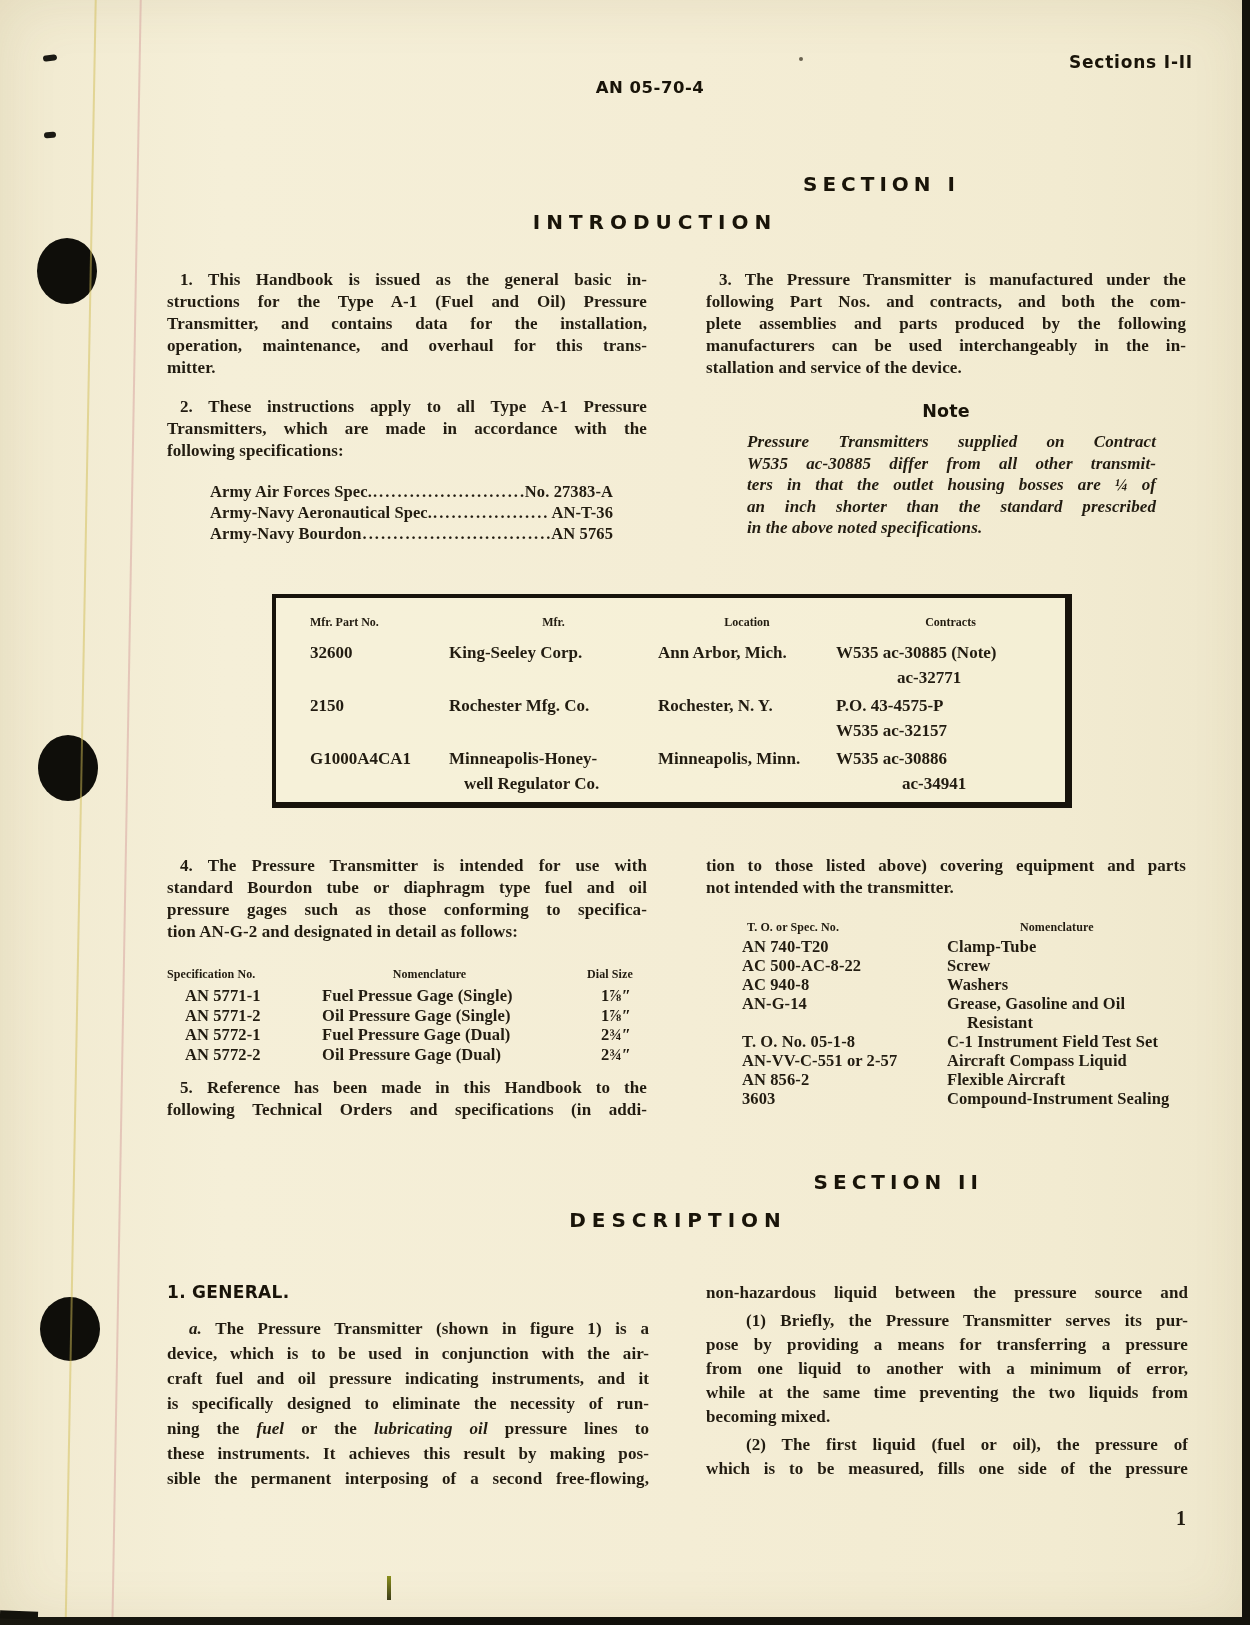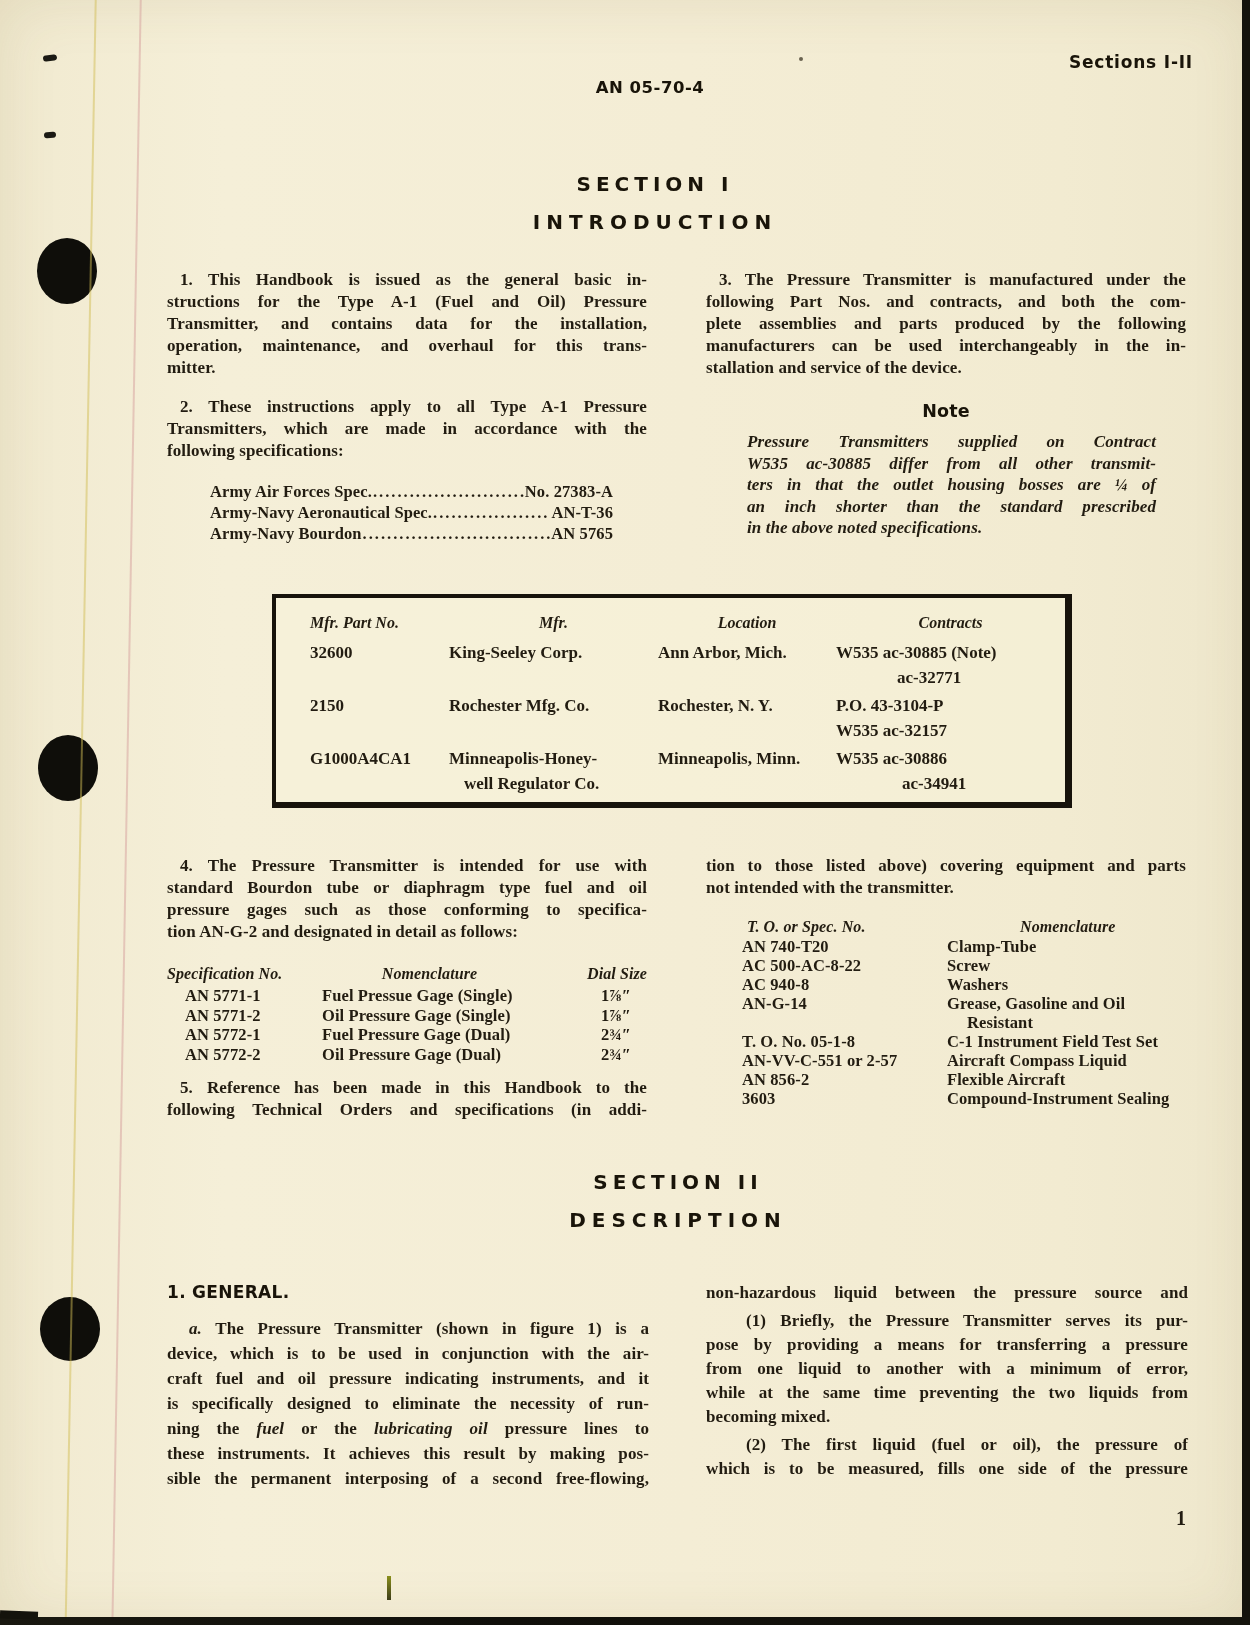--- a/index.html
+++ b/index.html
@@ -6,31 +6,31 @@
   body{width:1250px;height:1625px;position:relative;background:#3a3527;font-family:"Liberation Serif",serif;}
   #page{position:absolute;inset:0;overflow:hidden;color:#221c11;
     background:linear-gradient(90deg,#f1ead0 0%,#f5efd8 18%,#f4edd5 55%,#f2ebd1 85%,#eee7cc 100%);
     box-shadow:inset 0 0 60px rgba(120,100,40,0.12);}
 
   
   .body-text{font-size:17px;font-weight:bold;letter-spacing:.1px;}
   .line{text-align:justify;text-align-last:justify;}
   .line.short{text-align-last:left;}
   .sans{font-family:"DejaVu Sans","Liberation Sans",sans-serif;font-weight:bold;color:#191409;}
-  .tbl-hdr{font-style:italic;font-weight:bold;font-size:16px;}
+  .tbl-hdr{font-weight:bold;font-size:12px;}
 
   
   #hdr-sections{position:absolute;top:52px;right:57px;font-size:17px;letter-spacing:.8px;}
   #hdr-docnum{position:absolute;top:78px;left:520px;width:260px;text-align:center;font-size:16.5px;letter-spacing:.5px;}
 
   
   .sec-head{position:absolute;text-align:center;}
   #sec1-heads{left:350px;top:171px;width:610px;}
   #sec2-heads{left:373px;top:1169px;width:610px;}
-  .sec-title{font-size:20px;letter-spacing:5px;line-height:26px;}
+  .sec-title{font-size:20px;letter-spacing:5px;line-height:26px;text-align:right;}
   .sec-sub{font-size:20px;letter-spacing:6px;line-height:26px;margin-top:12px;}
 
   
   .col{position:absolute;}
   #col-lt{left:167px;top:269px;width:480px;line-height:22px;}
   #col-rt{left:706px;top:269px;width:480px;line-height:22px;}
   #col-lm{left:167px;top:855px;width:480px;line-height:22px;}
   #col-rm{left:706px;top:855px;width:480px;line-height:22px;}
   #col-lb{left:167px;top:1280px;width:482px;line-height:25px;}
   #col-rb{left:706px;top:1281px;width:482px;line-height:24px;}
@@ -184,21 +184,21 @@
           <div style="padding-left: 61px;">ac-32771</div>
         </div>
     </div>
     <div class="mfr-grid mfr-row">
       <div>2150</div>
       <div>
           <div>Rochester Mfg. Co.</div>
         </div>
       <div>Rochester, N. Y.</div>
       <div>
-          <div>P.O. 43-3104-P</div>
+          <div>P.O. 43-4575-P</div>
           <div>W535 ac-32157</div>
         </div>
     </div>
     <div class="mfr-grid mfr-row">
       <div>G1000A4CA1</div>
       <div>
           <div>Minneapolis-Honey-</div>
           <div style="padding-left: 15px;">well Regulator Co.</div>
         </div>
       <div>Minneapolis, Minn.</div>

